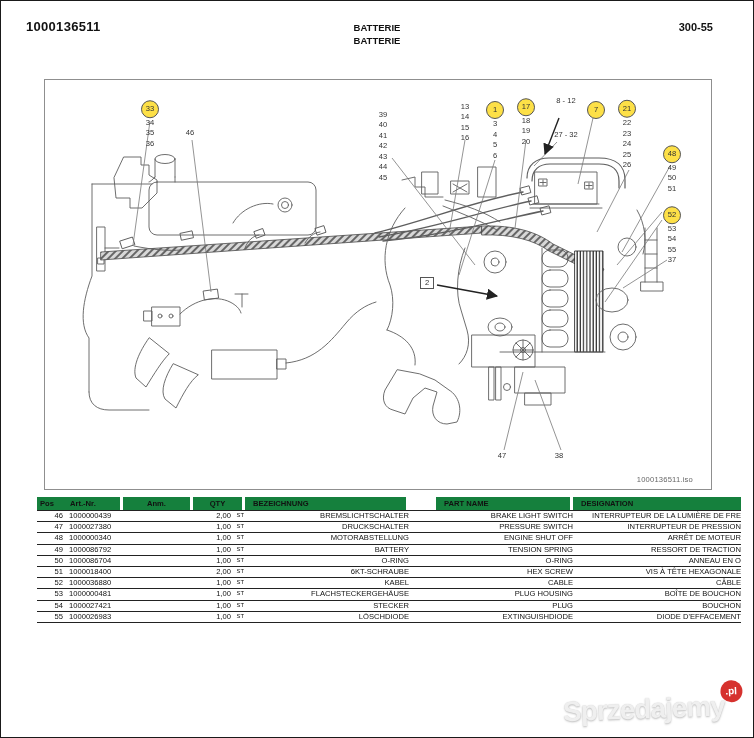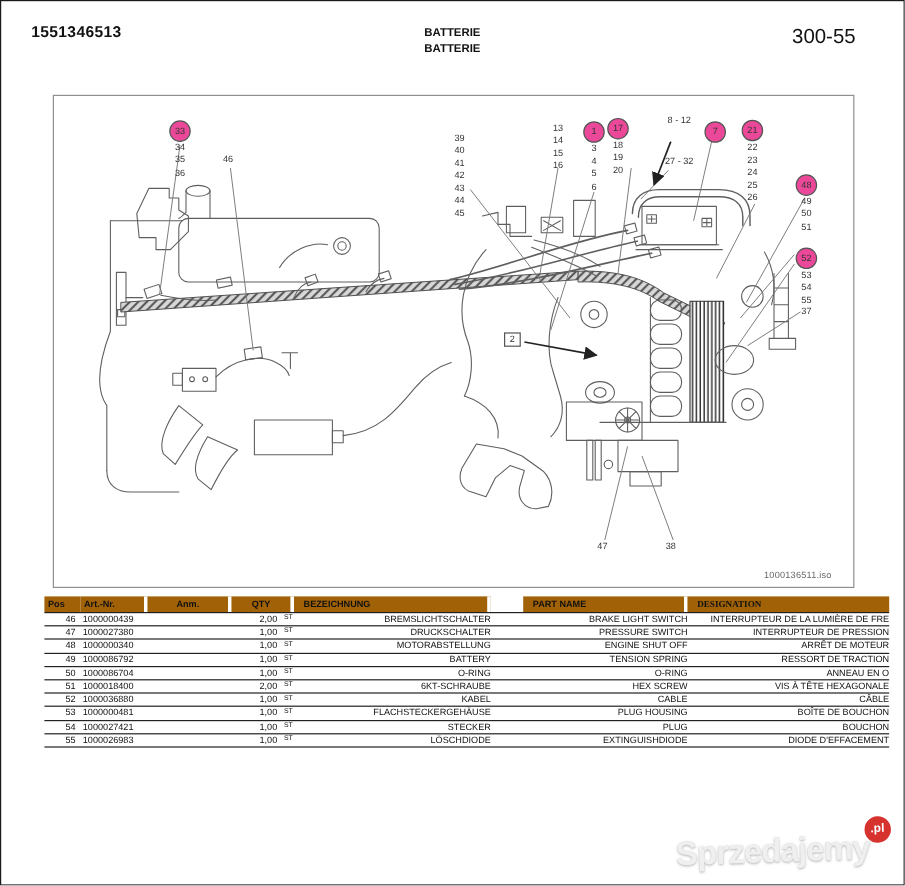--- a/index.html
+++ b/index.html
@@ -4,47 +4,47 @@
 <style>
   html,body{margin:0;padding:0;background:#fff;}
   #page{
     position:relative;width:752px;height:736px;background:#ffffff;
     border:1px solid #1a1a1a;overflow:hidden;
     font-family:"Liberation Sans", sans-serif;color:#111;
   }
   
   .doc-number{position:absolute;left:25px;top:18px;font-size:13px;font-weight:bold;letter-spacing:.3px;}
   .title-block{position:absolute;left:0;right:0;top:20px;text-align:center;font-size:9.5px;font-weight:bold;line-height:13px;}
-  .page-ref{position:absolute;right:40px;top:20px;font-size:17px;font-weight:normal;}
+  .page-ref{position:absolute;right:40px;top:20px;font-size:11px;font-weight:bold;}
   
   #diagram{
     position:absolute;left:43px;top:78px;width:666px;height:409px;
     border:1px solid #8f8f8f;background:#fff;
   }
   #diagram svg{position:absolute;left:0;top:0;}
   #callout-layer{position:absolute;left:0;top:0;width:100%;height:100%;}
   .callout{position:absolute;transform:translate(-50%,-50%);text-align:center;font-size:7.6px;line-height:10.5px;color:#333;}
   .callout .bubble{
     display:inline-block;width:16px;height:16px;line-height:15px;border:1px solid #555;
-    border-radius:50%;text-align:center;background:#ec4899;font-size:7.6px;
+    border-radius:50%;text-align:center;background:#fde047;font-size:7.6px;
   }
   .callout .boxlbl{
     display:inline-block;min-width:10px;height:10px;line-height:9px;border:1px solid #555;
     text-align:center;background:#fff;font-size:7.6px;padding:0 1px;
   }
   .callout .stack{display:block;}
   .iso-label{position:absolute;right:18px;bottom:5px;font-size:7.6px;color:#666;letter-spacing:.2px;}
   
   #parts-table{position:absolute;left:36px;top:496px;width:704px;font-size:7.6px;}
   .t-head{display:grid;grid-template-columns:30px 56px 70px 52px 164px 164px 168px;height:13px;}
   .t-head .hc{
-    background:#a16207;font-weight:bold;line-height:13px;white-space:nowrap;overflow:hidden;
+    background:#15803d;font-weight:bold;line-height:13px;white-space:nowrap;overflow:hidden;
     border-right:3px solid #fff;
   }
-  .t-head .hc:last-child{border-right:none;font-family:Liberation Serif, serif;}
+  .t-head .hc:last-child{border-right:none;}
   .t-head .hc.no-gap{border-right:none;}
   .hc.al{padding-left:3px;} .hc.ac{text-align:center;}
   .t-body{border-top:1px solid #222;}
   .t-row{
     display:grid;grid-template-columns:30px 56px 70px 52px 164px 164px 168px;
     height:10.2px;line-height:10px;border-bottom:1px solid #222;white-space:nowrap;
   }
   .t-row .c{overflow:hidden;}
   .c-pos{text-align:right;padding-right:4px;}
   .c-art{padding-left:2px;}
@@ -63,21 +63,21 @@
     width:22px;height:22px;border-radius:50%;background:#d6322e;
     color:#fff;font-size:10px;font-weight:bold;line-height:22px;text-align:center;
     text-shadow:none;letter-spacing:0;
   }
 </style>
 </head>
 <body>
 
 <div id="page">
 
-  <div class="doc-number">1551346513</div>
+  <div class="doc-number">1000136511</div>
   <div class="title-block">
     <div>BATTERIE</div>
     <div>BATTERIE</div>
   </div>
   <div class="page-ref">300-55</div>
 
   <div id="diagram">
     <svg width="666" height="409" viewBox="0 0 666 409">
       <defs>
         <pattern id="hb" width="5" height="5" patternUnits="userSpaceOnUse" patternTransform="rotate(45)">
@@ -214,21 +214,21 @@
         <path d="M392,205 L452,216" marker-end="url(#arr)"></path>
       </g>
     </svg>
 
     <div id="callout-layer">
         <div class="callout" style="left: 105px; top: 44.75px;"><span class="bubble">33</span><span class="stack">34</span><span class="stack">35</span><span class="stack">36</span></div>
         <div class="callout" style="left: 145px; top: 53px;"><span>46</span></div>
         <div class="callout" style="left: 338px; top: 66.5px;"><span>39</span><span class="stack">40</span><span class="stack">41</span><span class="stack">42</span><span class="stack">43</span><span class="stack">44</span><span class="stack">45</span></div>
         <div class="callout" style="left: 420px; top: 42.75px;"><span>13</span><span class="stack">14</span><span class="stack">15</span><span class="stack">16</span></div>
         <div class="callout" style="left: 450px; top: 51px;"><span class="bubble">1</span><span class="stack">3</span><span class="stack">4</span><span class="stack">5</span><span class="stack">6</span></div>
-        <div class="callout" style="left: 470px; top: 42.75px;"><span class="bubble">17</span><span class="stack">18</span><span class="stack">19</span><span class="stack">20</span></div>
+        <div class="callout" style="left: 481px; top: 42.75px;"><span class="bubble">17</span><span class="stack">18</span><span class="stack">19</span><span class="stack">20</span></div>
         <div class="callout" style="left: 521px; top: 21px;"><span>8 - 12</span></div>
         <div class="callout" style="left: 521px; top: 55px;"><span>27 - 32</span></div>
         <div class="callout" style="left: 551px; top: 30px;"><span class="bubble">7</span></div>
         <div class="callout" style="left: 582px; top: 55.25px;"><span class="bubble">21</span><span class="stack">22</span><span class="stack">23</span><span class="stack">24</span><span class="stack">25</span><span class="stack">26</span></div>
         <div class="callout" style="left: 627px; top: 89.75px;"><span class="bubble">48</span><span class="stack">49</span><span class="stack">50</span><span class="stack">51</span></div>
         <div class="callout" style="left: 627px; top: 150.75px;"><span class="bubble">52</span><span class="stack">53</span><span class="stack">54</span><span class="stack">55</span></div>
         <div class="callout" style="left: 627px; top: 180px;"><span>37</span></div>
         <div class="callout" style="left: 382px; top: 203px;"><span class="boxlbl">2</span></div>
         <div class="callout" style="left: 457px; top: 376px;"><span>47</span></div>
         <div class="callout" style="left: 514px; top: 376px;"><span>38</span></div>

